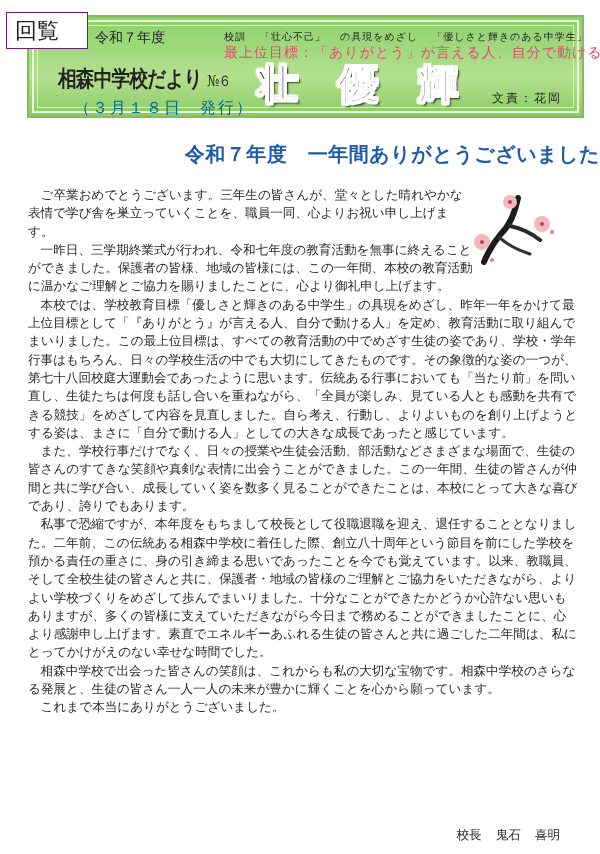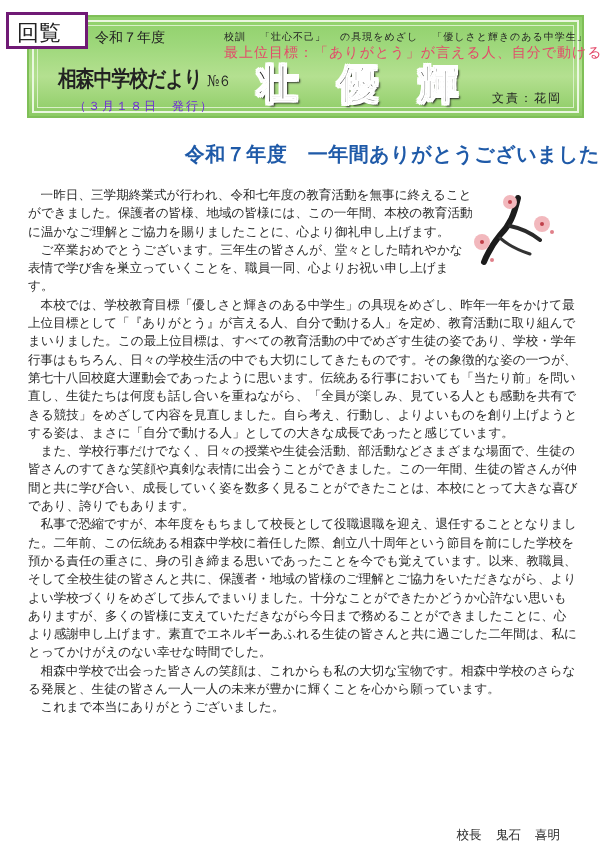--- a/index.html
+++ b/index.html
@@ -16,31 +16,31 @@
   .header .inner1 {
     position:absolute; left:3px; top:3px; right:3px; bottom:3px;
     border:2px solid #eaf7e0;
   }
   .header .inner2 {
     position:absolute; left:8px; top:8px; right:8px; bottom:8px;
     border:1px solid #d9f0c8;
   }
   .kairan {
     position:absolute; left:6px; top:12px; width:82px; height:37px;
-    background:#fff; border:3px solid #701a75; box-sizing:border-box;
+    background:#fff; border:1px solid #701a75; box-sizing:border-box;
     font-family:"DejaVu Serif", serif; font-size:22px; line-height:35px;
     padding-left:8px; color:#222; z-index:3;
   }
   .year { position:absolute; left:95px; top:29px; font-size:14px; font-weight:normal; color:#222; z-index:2; }
   .title {
     position:absolute; left:58px; top:64px; font-size:22px; font-weight:bold; color:#222;
     letter-spacing:-1px; transform:scaleX(0.85); transform-origin:left; z-index:2;
   }
   .issue { font-size:15px; font-weight:normal; margin-left:6px; font-family:"DejaVu Serif", serif; }
-  .date { position:absolute; left:74px; top:98px; font-size:12px; color:#6d28d9; letter-spacing:2px; z-index:2; }
+  .date { position:absolute; left:74px; top:98px; font-size:16px; color:#0369a1; letter-spacing:2px; z-index:2; }
   .motto { position:absolute; left:224px; top:30px; font-size:10px; color:#222; letter-spacing:1px; z-index:2; white-space:nowrap; }
   .motto span { margin-right:14px; }
   .goal { position:absolute; left:224px; top:44px; font-size:14px; color:#e34a6a; font-weight:normal; letter-spacing:1px; z-index:2; white-space:nowrap; }
   .logo { position:absolute; left:258px; top:62px; z-index:2; display:flex; gap:40px; }
   .logo span {
     font-size:40px; font-weight:bold; color:#1a1a1a; line-height:44px;
     -webkit-text-stroke:1px #fff;
     text-shadow: 0 0 2px #fff, 2px 0 0 #fff, -2px 0 0 #fff, 0 2px 0 #fff, 0 -2px 0 #fff, 2px 2px 0 #fff, -2px -2px 0 #fff, 2px -2px 0 #fff, -2px 2px 0 #fff, 3px 3px 2px #222;
   }
   .author { position:absolute; left:492px; top:90px; font-size:12px; color:#222; letter-spacing:2px; z-index:2; }
@@ -94,22 +94,22 @@
     <circle cx="40" cy="12" r="2" fill="#c0404a"></circle>
   <circle cx="72" cy="34" r="8" fill="#f2b8bd"></circle>
     <circle cx="72" cy="34" r="2" fill="#c0404a"></circle>
   <circle cx="12" cy="52" r="8" fill="#f2b8bd"></circle>
     <circle cx="12" cy="52" r="2" fill="#c0404a"></circle>
   <circle cx="22" cy="70" r="2" fill="#e0808a"></circle>
     <circle cx="82" cy="42" r="2" fill="#e0808a"></circle>
 </svg>
 
 <div class="body">
+  <p class="first">ご卒業おめでとうございます。三年生の皆さんが、堂々とした晴れやかな表情で学び舎を巣立っていくことを、職員一同、心よりお祝い申し上げます。</p>
   <p class="first">一昨日、三学期終業式が行われ、令和七年度の教育活動を無事に終えることができました。保護者の皆様、地域の皆様には、この一年間、本校の教育活動に温かなご理解とご協力を賜りましたことに、心より御礼申し上げます。</p>
-  <p class="first">ご卒業おめでとうございます。三年生の皆さんが、堂々とした晴れやかな表情で学び舎を巣立っていくことを、職員一同、心よりお祝い申し上げます。</p>
   <p>本校では、学校教育目標「優しさと輝きのある中学生」の具現をめざし、昨年一年をかけて最上位目標として「『ありがとう』が言える人、自分で動ける人」を定め、教育活動に取り組んでまいりました。この最上位目標は、すべての教育活動の中でめざす生徒の姿であり、学校・学年行事はもちろん、日々の学校生活の中でも大切にしてきたものです。その象徴的な姿の一つが、第七十八回校庭大運動会であったように思います。伝統ある行事においても「当たり前」を問い直し、生徒たちは何度も話し合いを重ねながら、「全員が楽しみ、見ている人とも感動を共有できる競技」をめざして内容を見直しました。自ら考え、行動し、よりよいものを創り上げようとする姿は、まさに「自分で動ける人」としての大きな成長であったと感じています。</p>
   <p>また、学校行事だけでなく、日々の授業や生徒会活動、部活動などさまざまな場面で、生徒の皆さんのすてきな笑顔や真剣な表情に出会うことができました。この一年間、生徒の皆さんが仲間と共に学び合い、成長していく姿を数多く見ることができたことは、本校にとって大きな喜びであり、誇りでもあります。</p>
   <p>私事で恐縮ですが、本年度をもちまして校長として役職退職を迎え、退任することとなりました。二年前、この伝統ある相森中学校に着任した際、創立八十周年という節目を前にした学校を預かる責任の重さに、身の引き締まる思いであったことを今でも覚えています。以来、教職員、そして全校生徒の皆さんと共に、保護者・地域の皆様のご理解とご協力をいただきながら、よりよい学校づくりをめざして歩んでまいりました。十分なことができたかどうか心許ない思いもありますが、多くの皆様に支えていただきながら今日まで務めることができましたことに、心より感謝申し上げます。素直でエネルギーあふれる生徒の皆さんと共に過ごした二年間は、私にとってかけがえのない幸せな時間でした。</p>
   <p>相森中学校で出会った皆さんの笑顔は、これからも私の大切な宝物です。相森中学校のさらなる発展と、生徒の皆さん一人一人の未来が豊かに輝くことを心から願っています。</p>
   <p>これまで本当にありがとうございました。</p>
 </div>
 
 <div class="sign">
   <span>校長</span><span>鬼石</span><span>喜明</span>
 </div>

